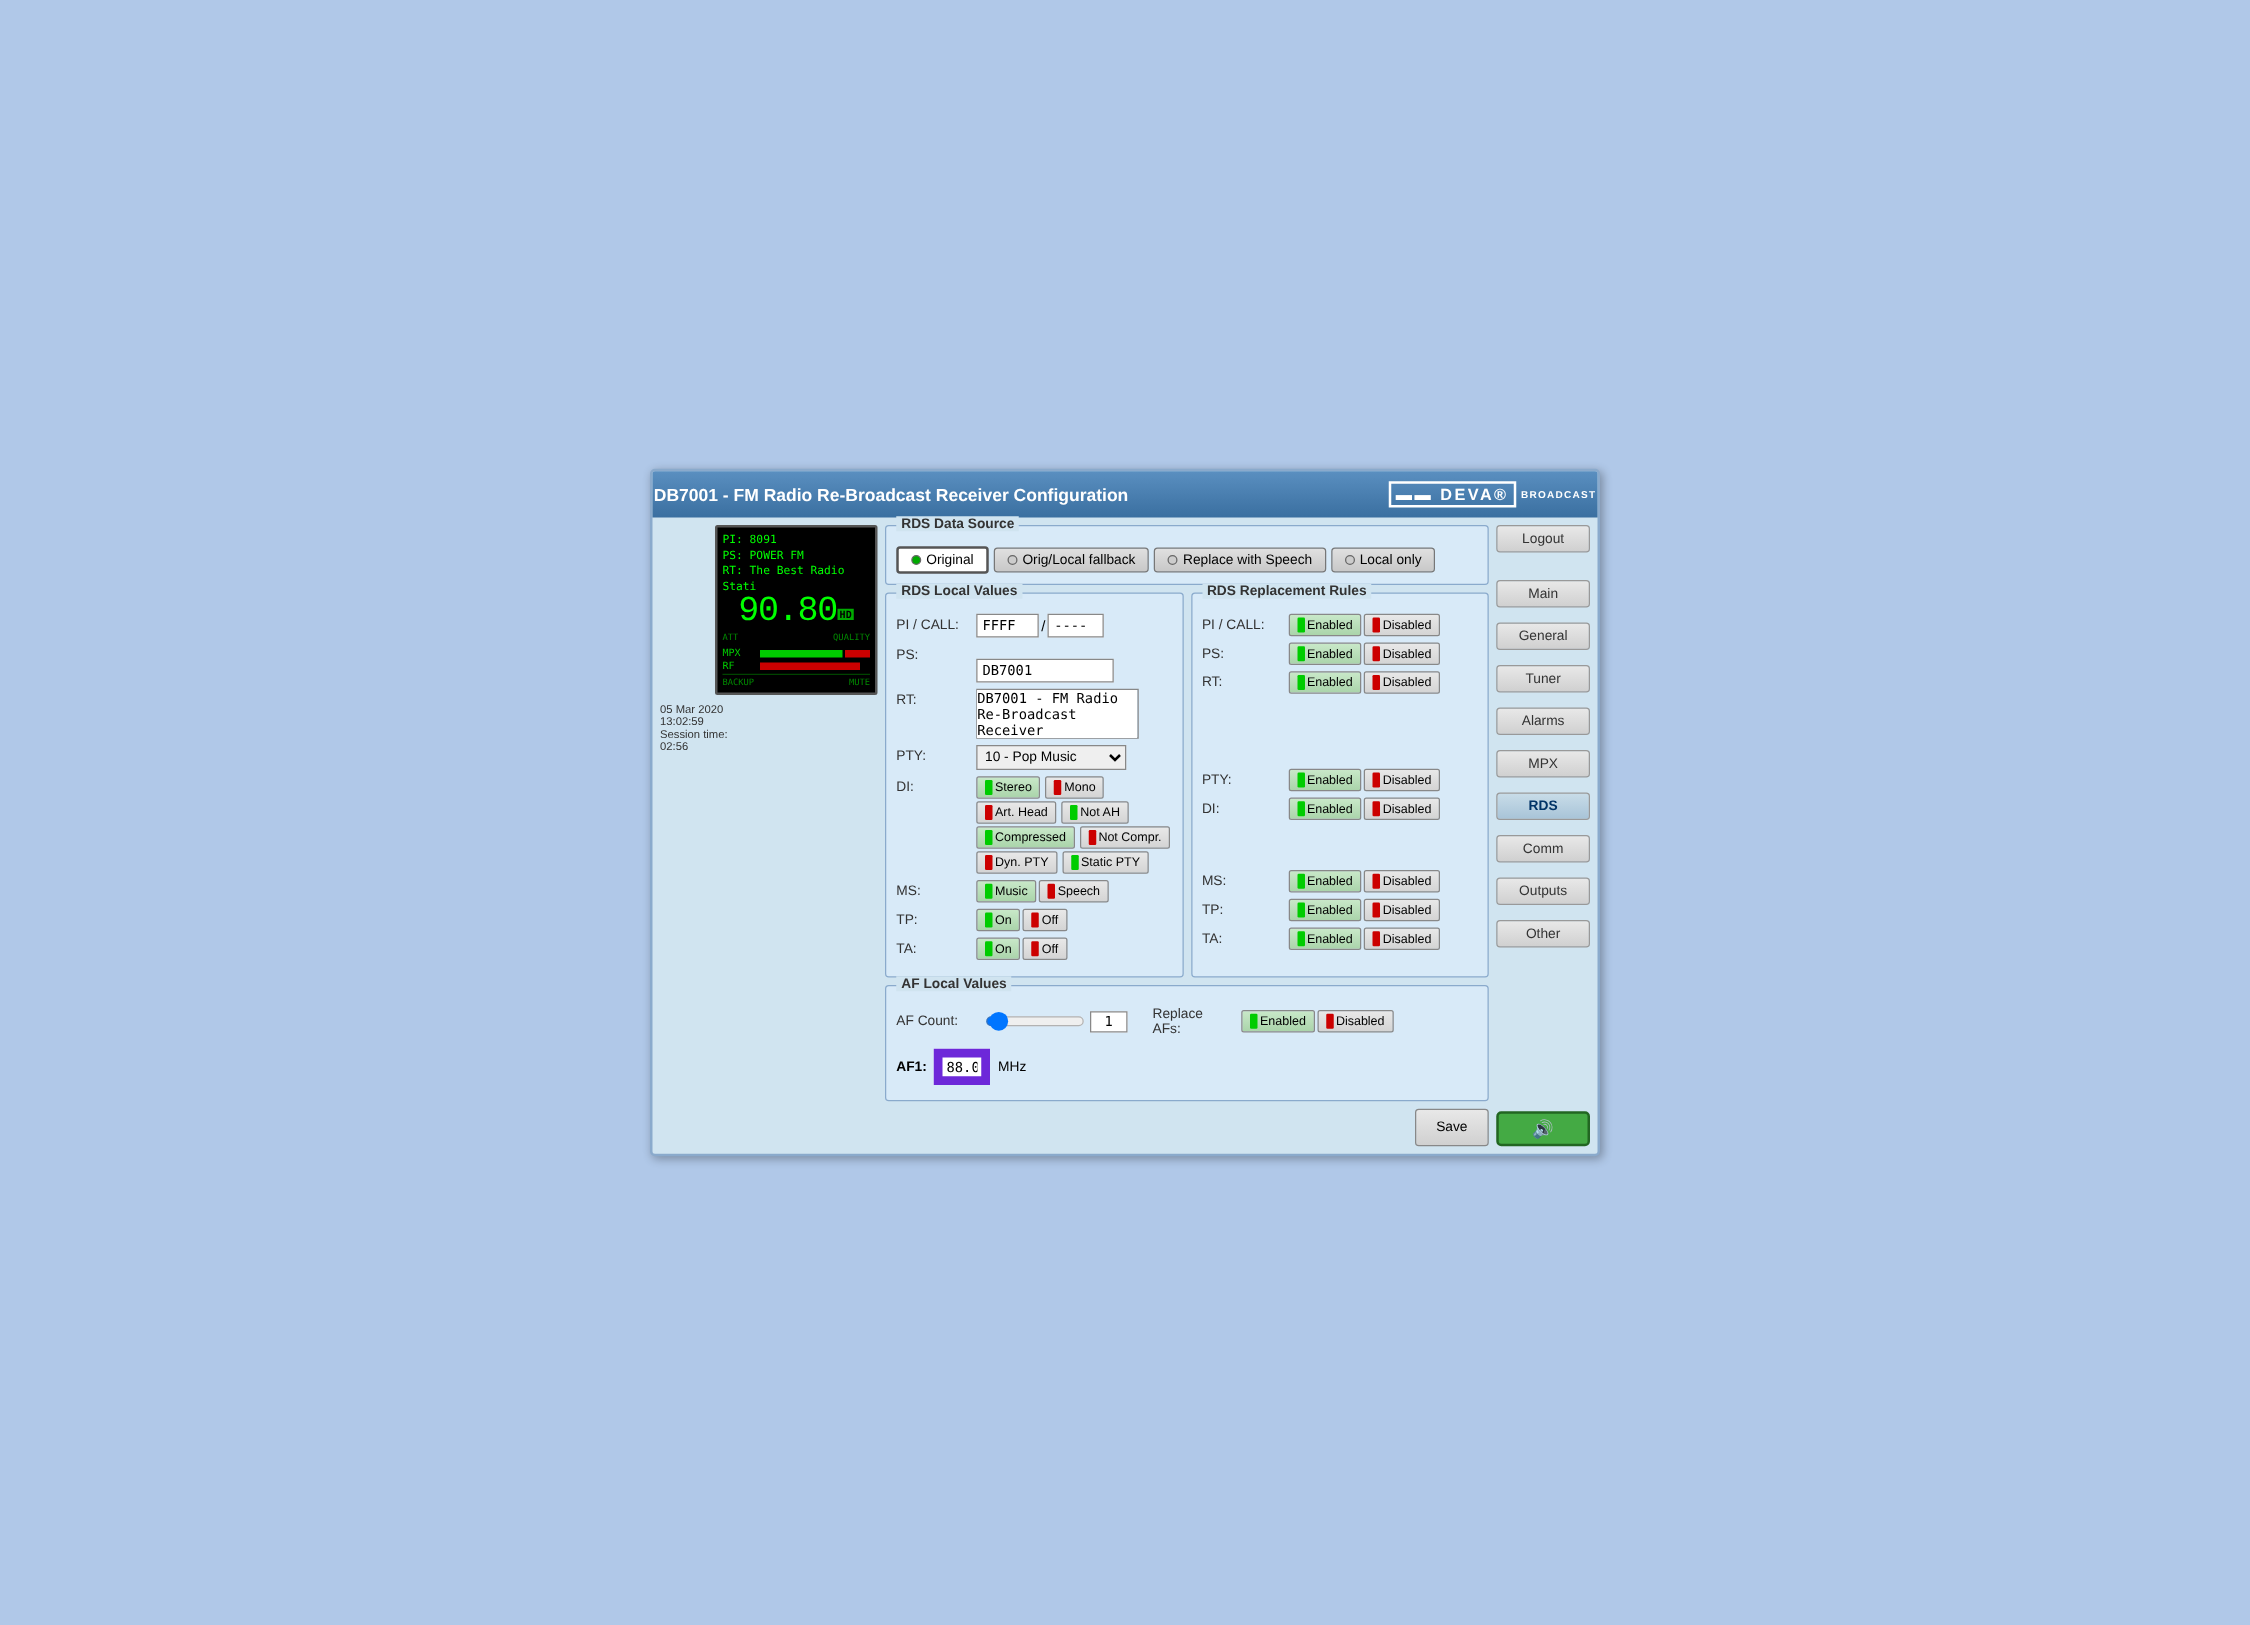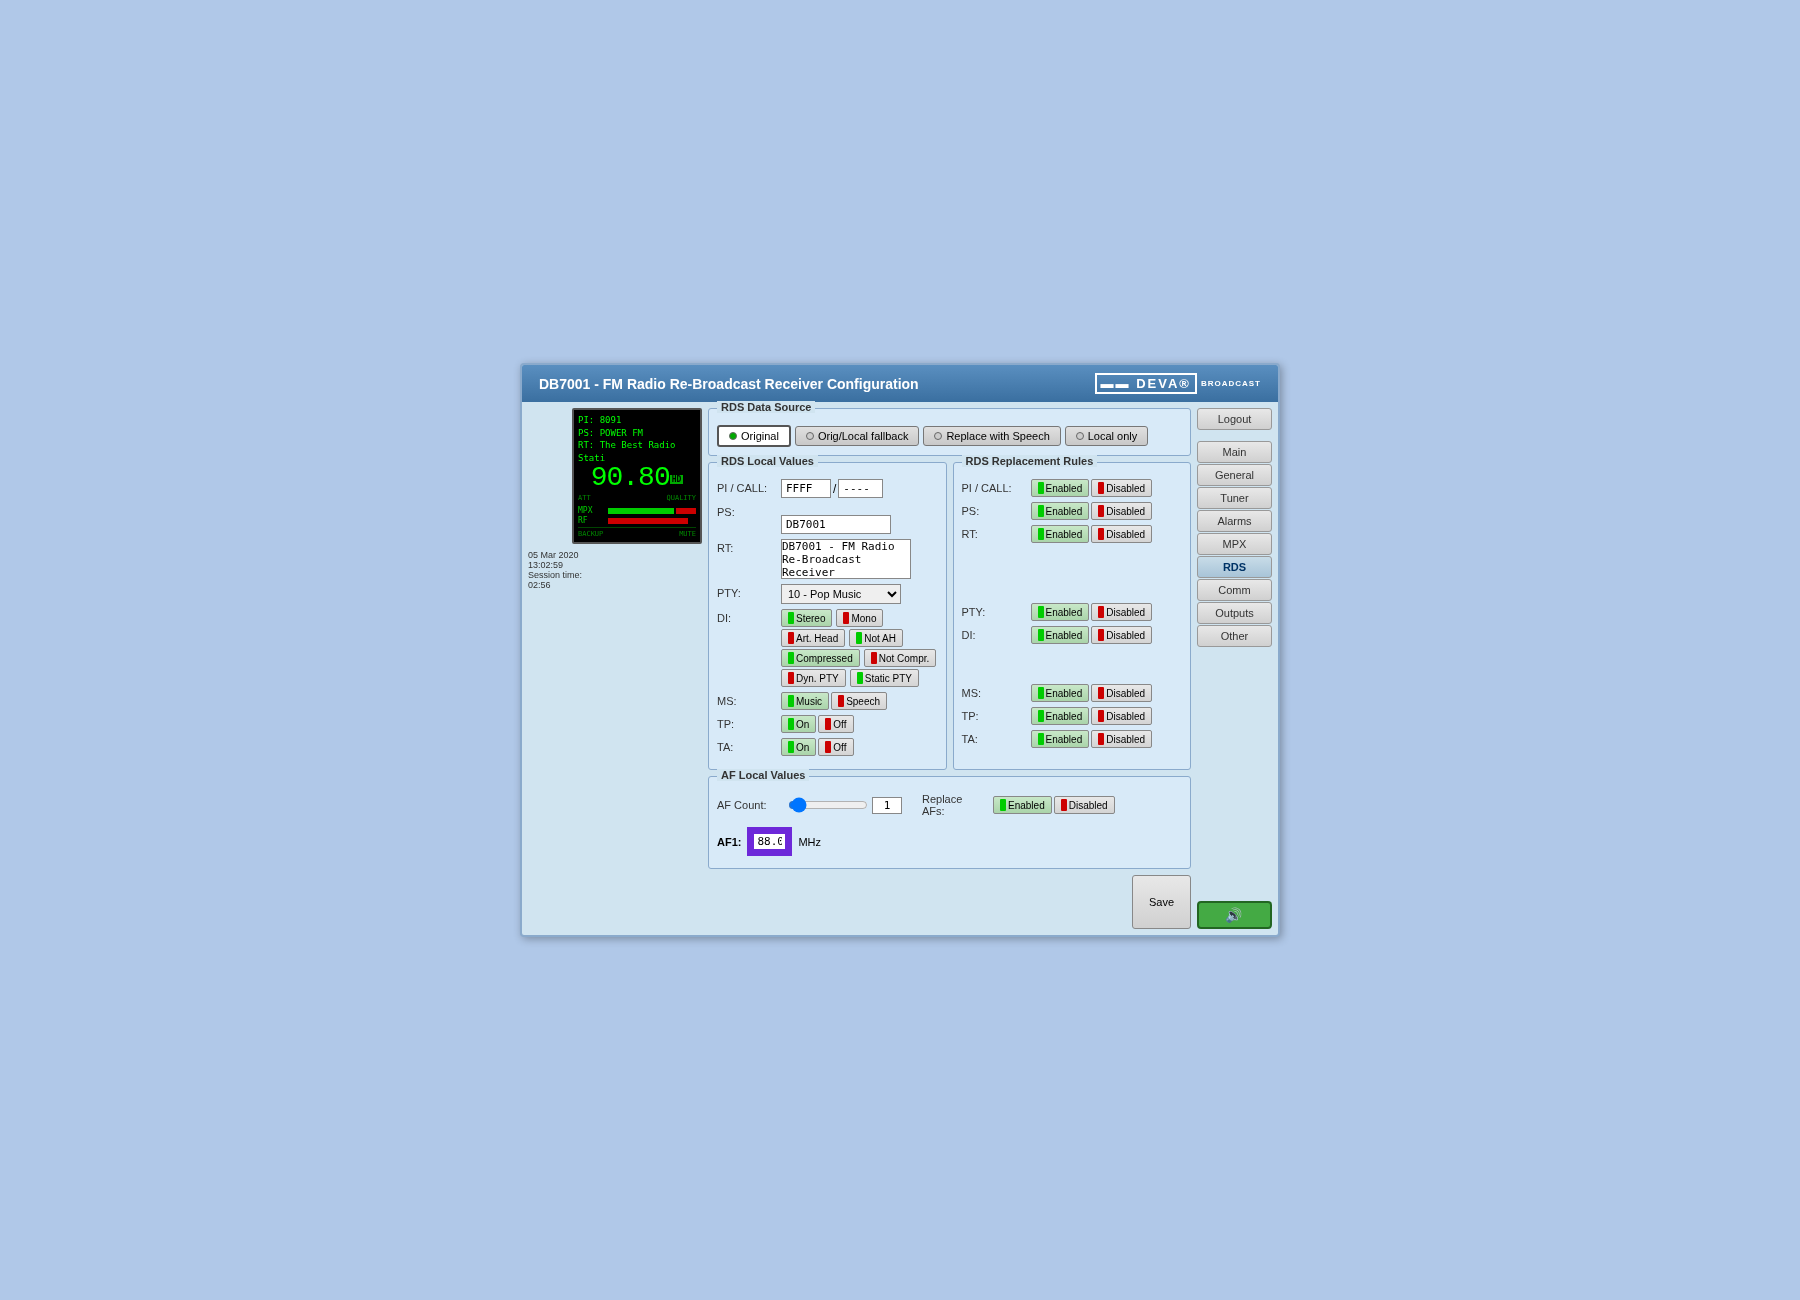--- a/index.html
+++ b/index.html
@@ -17,21 +17,21 @@
     .main-window {
       width: 760px;
       background: #d0e4f0;
       border: 2px solid #8aaacc;
       border-radius: 4px;
       box-shadow: 2px 2px 8px rgba(0,0,0,0.3);
     }
     .title-bar {
       background: linear-gradient(to bottom, #5a8fc0, #3a6fa0);
       color: white;
-      padding: 8px 17px;
+      padding: 8px 1px;
       display: flex;
       align-items: center;
       justify-content: space-between;
       border-radius: 2px 2px 0 0;
     }
     .title-bar-title {
       font-size: 14px;
       font-weight: bold;
       color: white;
     }
@@ -128,21 +128,21 @@
     
     .center-panel {
       flex: 1;
     }
     
     .nav-panel {
       width: 75px;
       flex-shrink: 0;
       display: flex;
       flex-direction: column;
-      gap: 1px;
+      gap: 12px;
     }
     .nav-btn {
       background: linear-gradient(to bottom, #e8e8e8, #d0d0d0);
       border: 1px solid #999;
       border-radius: 3px;
       padding: 4px 6px;
       text-align: center;
       cursor: pointer;
       font-size: 11px;
       color: #333;
@@ -355,21 +355,21 @@
       align-items: center;
       margin-bottom: 5px;
       gap: 4px;
     }
     .repl-label {
       width: 65px;
       font-size: 11px;
       color: #333;
     }
     .save-btn {
-      padding: 20px 16px;
+      padding: 8px 16px;
       background: linear-gradient(to bottom, #e8e8e8, #d0d0d0);
       border: 1px solid #888;
       border-radius: 3px;
       cursor: pointer;
       font-size: 11px;
     }
     .speaker-btn {
       background: #44aa44;
       border: 2px solid #226622;
       border-radius: 4px;

